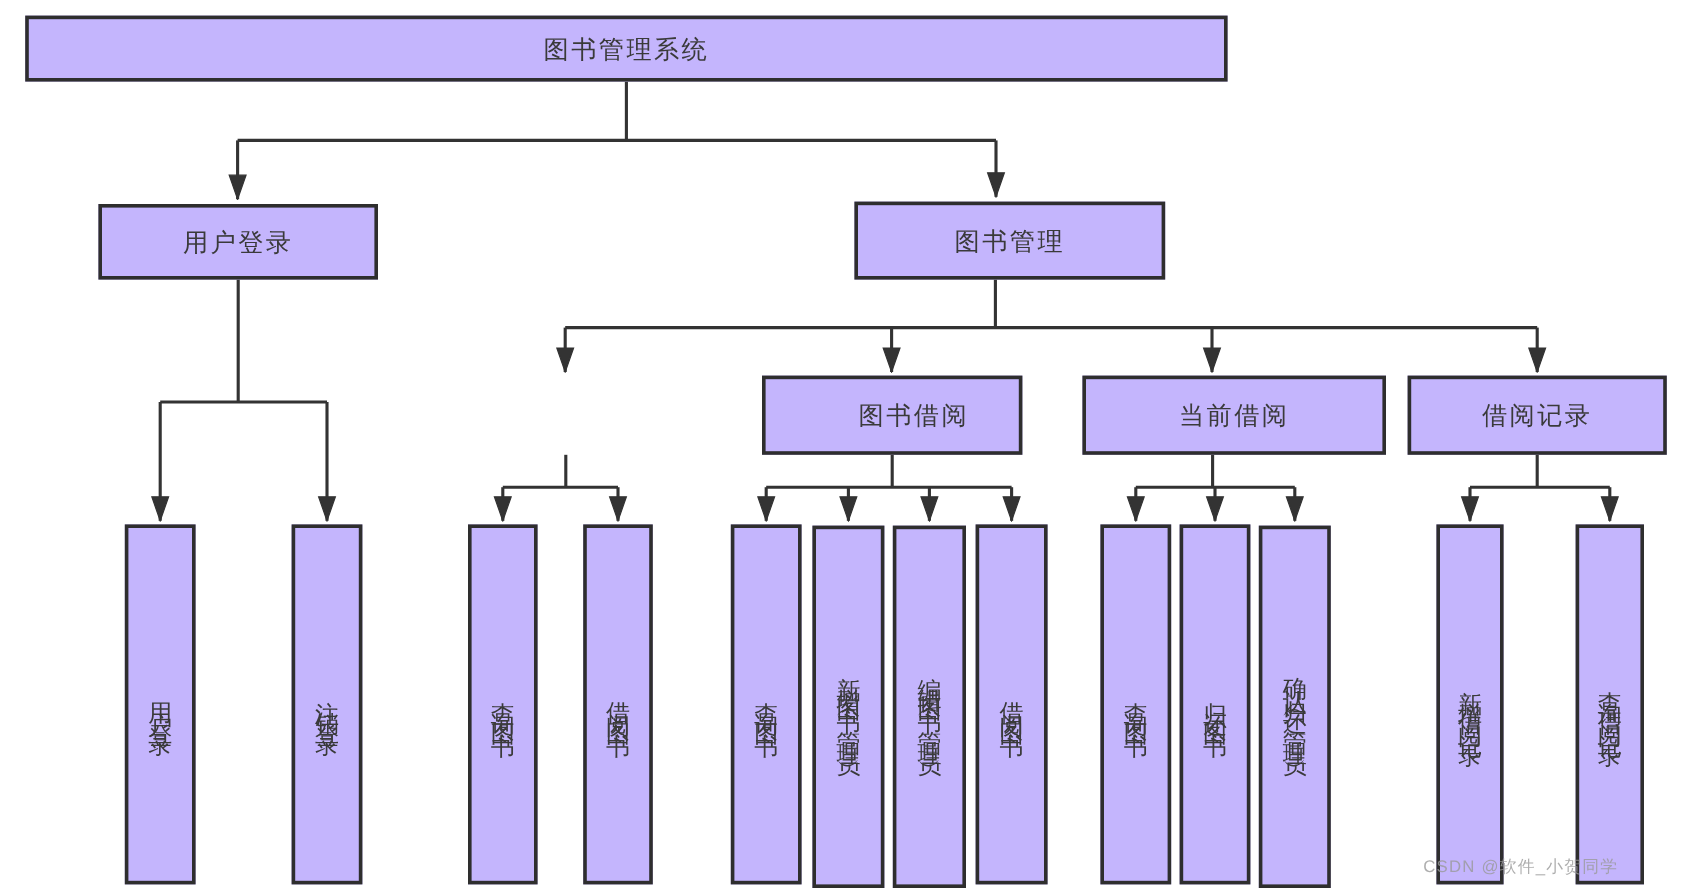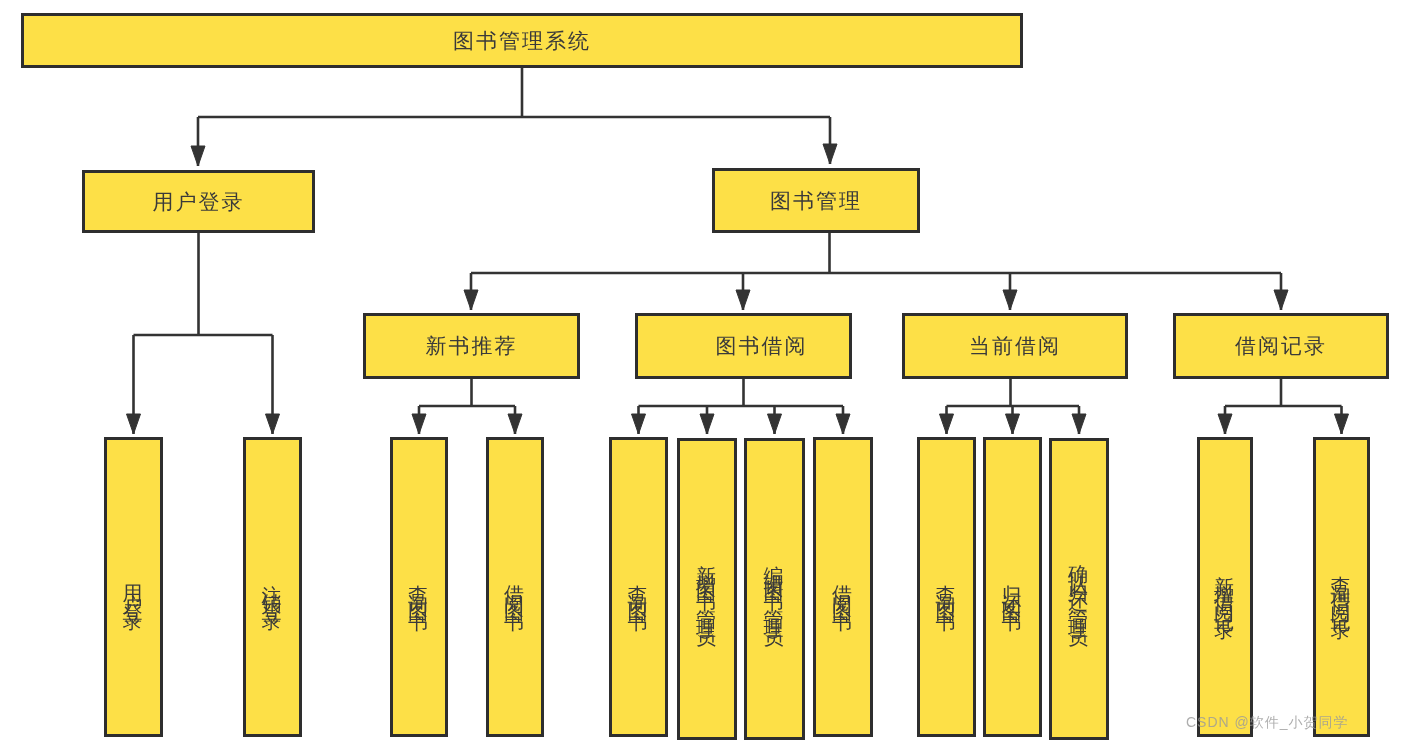--- a/index.html
+++ b/index.html
@@ -7,21 +7,21 @@
     position:relative;
     width:1405px;height:747px;
     background:#ffffff;
     font-family:"Liberation Sans","DejaVu Sans",sans-serif;
     overflow:hidden;
   }
   .connectors{position:absolute;left:0;top:0;z-index:1;}
   .node{
     position:absolute;
     box-sizing:border-box;
-    background:#fde047;
+    background:#c4b5fd;
     border:3px solid #2e2e2e;
     display:flex;align-items:center;justify-content:center;
     z-index:2;
   }
   .hlabel{
     font-size:21px;color:#3a3a3a;letter-spacing:2px;white-space:nowrap;
   }
   .vtext{
     writing-mode:vertical-rl;
     font-size:20px;color:#3a3a3a;
@@ -90,31 +90,28 @@
     </g>
   </svg>
 
   <div class="node" style="left:21px;top:13px;width:1002px;height:55px;">
     <span class="hlabel">图书管理系统</span>
   </div>
 
   <div class="node" style="left:82px;top:170px;width:233px;height:63px;">
     <span class="hlabel">用户登录</span>
   </div>
-  <div class="node" style="left:712px;top:168px;width:208px;height:65px;">
+  <div class="node" style="left:712px;top:168px;width:259px;height:65px;">
     <span class="hlabel">图书管理</span>
   </div>
 
-  <div class="node" style="left:363px;top:313px;width:217px;height:66px;">
-    <span class="hlabel">新书推荐</span>
-  </div>
   <div class="node" style="left:635px;top:313px;width:217px;height:66px;padding-left:36px;">
     <span class="hlabel">图书借阅</span>
   </div>
-  <div class="node" style="left:902px;top:313px;width:226px;height:66px;">
+  <div class="node" style="left:902px;top:313px;width:253px;height:66px;">
     <span class="hlabel">当前借阅</span>
   </div>
   <div class="node" style="left:1173px;top:313px;width:216px;height:66px;text-align:right;">
     <span class="hlabel">借阅记录</span>
   </div>
 
   <div class="node" style="left:104px;top:437px;width:59px;height:300px;">
     <span class="vtext">用户登录</span>
   </div>
   <div class="node" style="left:243px;top:437px;width:59px;height:300px;">

